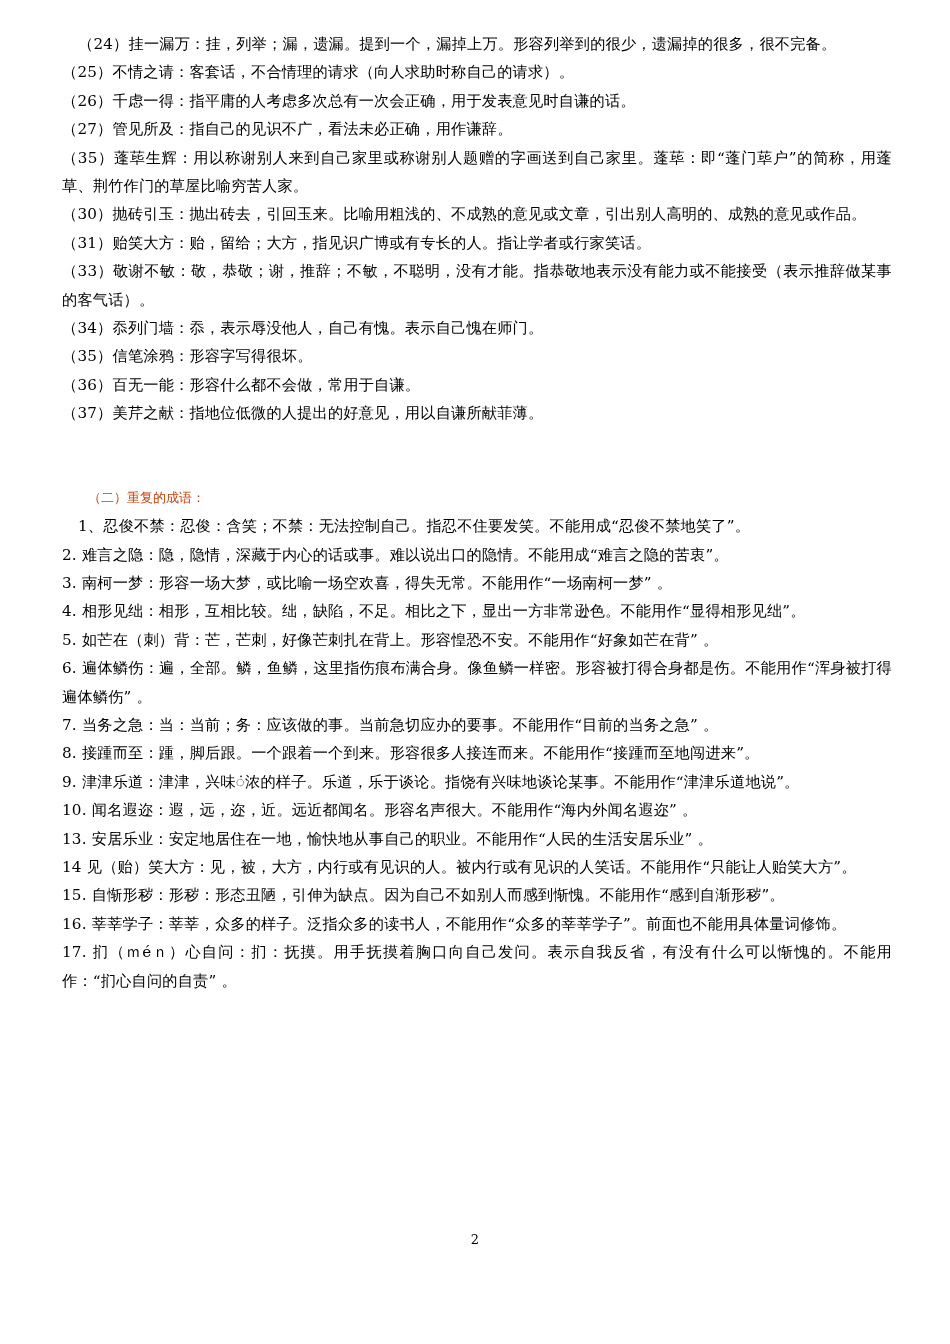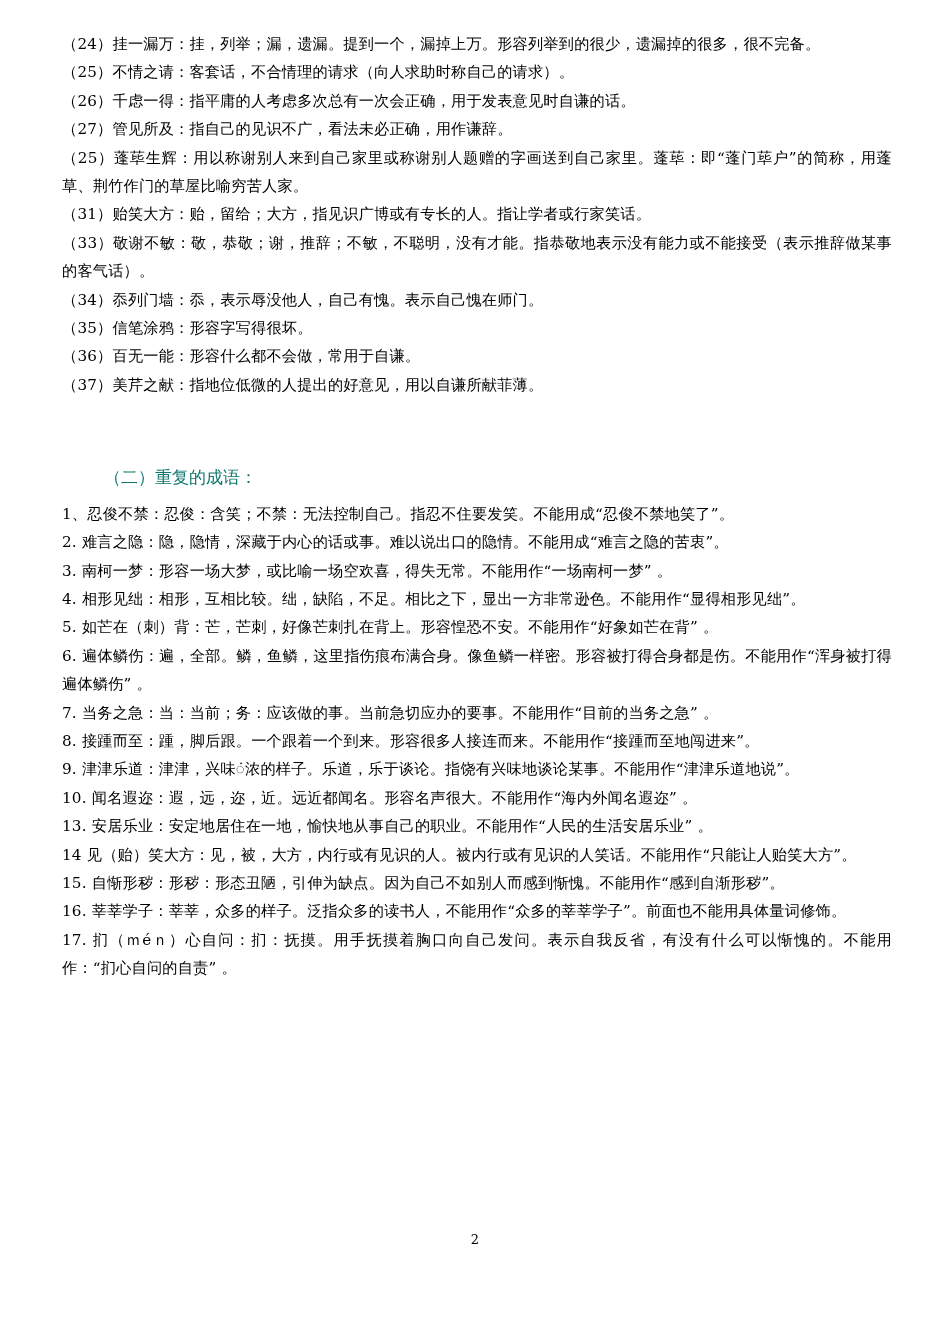--- a/index.html
+++ b/index.html
@@ -31,28 +31,29 @@
     color: #000000;
     text-align: justify;
     margin: 0;
     letter-spacing: 0.2px;
   }
   .section-gap {
     height: 56px;
   }
   .section-head {
     font-family: "DejaVu Serif", "Liberation Serif", serif;
-    font-size: 17px;
+    font-size: 13px;
     line-height: 28.4px;
-    color: #0f766e;
-    margin: 8px;
+    color: #c2410c;
+    margin: 0;
     text-indent: 2em;
   }
   .list-block p:first-child {
     margin-top: 0;
+    margin-left: 16px;
   }
   .page-number {
     position: absolute;
     left: 0;
     right: 0;
     top: 1232px;
     text-align: center;
     font-family: "DejaVu Serif", "Liberation Serif", serif;
     font-size: 13px;
     color: #000000;
@@ -62,21 +63,22 @@
 <body>
 
 <div class="page">
   <div class="content">
 
     <div class="list-block">
       <p class="para">（24）挂一漏万：挂，列举；漏，遗漏。提到一个，漏掉上万。形容列举到的很少，遗漏掉的很多，很不完备。</p>
       <p class="para">（25）不情之请：客套话，不合情理的请求（向人求助时称自己的请求）。</p>
       <p class="para">（26）千虑一得：指平庸的人考虑多次总有一次会正确，用于发表意见时自谦的话。</p>
       <p class="para">（27）管见所及：指自己的见识不广，看法未必正确，用作谦辞。</p>
-      <p class="para">（25）蓬荜生辉：用以称谢别人来到自己家里或称谢别人题赠的字画送到自己家里。蓬荜：即“蓬门荜户”的简称，用蓬草、荆竹作门的草屋比喻穷苦人家。</p>
+      <p class="para">（35）蓬荜生辉：用以称谢别人来到自己家里或称谢别人题赠的字画送到自己家里。蓬荜：即“蓬门荜户”的简称，用蓬草、荆竹作门的草屋比喻穷苦人家。</p>
+      <p class="para">（30）抛砖引玉：抛出砖去，引回玉来。比喻用粗浅的、不成熟的意见或文章，引出别人高明的、成熟的意见或作品。</p>
       <p class="para">（31）贻笑大方：贻，留给；大方，指见识广博或有专长的人。指让学者或行家笑话。</p>
       <p class="para">（33）敬谢不敏：敬，恭敬；谢，推辞；不敏，不聪明，没有才能。指恭敬地表示没有能力或不能接受（表示推辞做某事的客气话）。</p>
       <p class="para">（34）忝列门墙：忝，表示辱没他人，自己有愧。表示自己愧在师门。</p>
       <p class="para">（35）信笔涂鸦：形容字写得很坏。</p>
       <p class="para">（36）百无一能：形容什么都不会做，常用于自谦。</p>
       <p class="para">（37）美芹之献：指地位低微的人提出的好意见，用以自谦所献菲薄。</p>
     </div>
 
     <div class="section-gap"></div>
 

